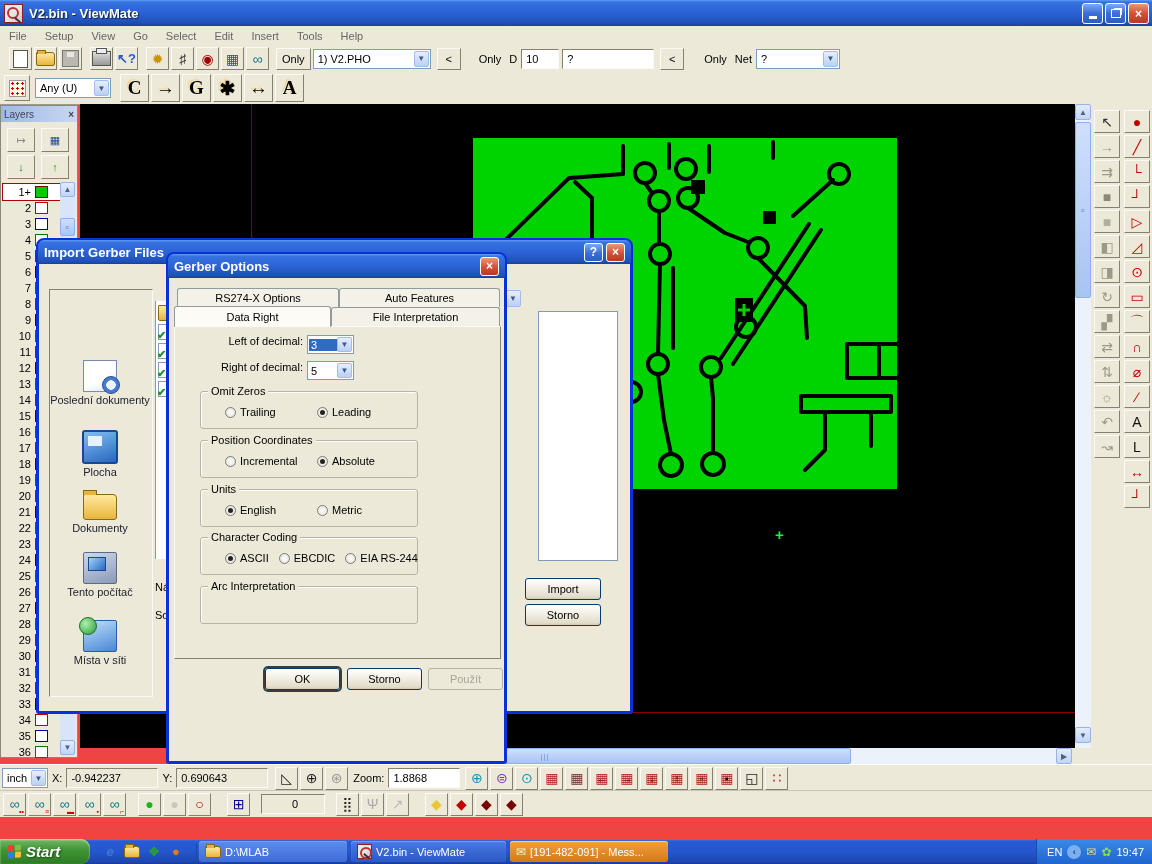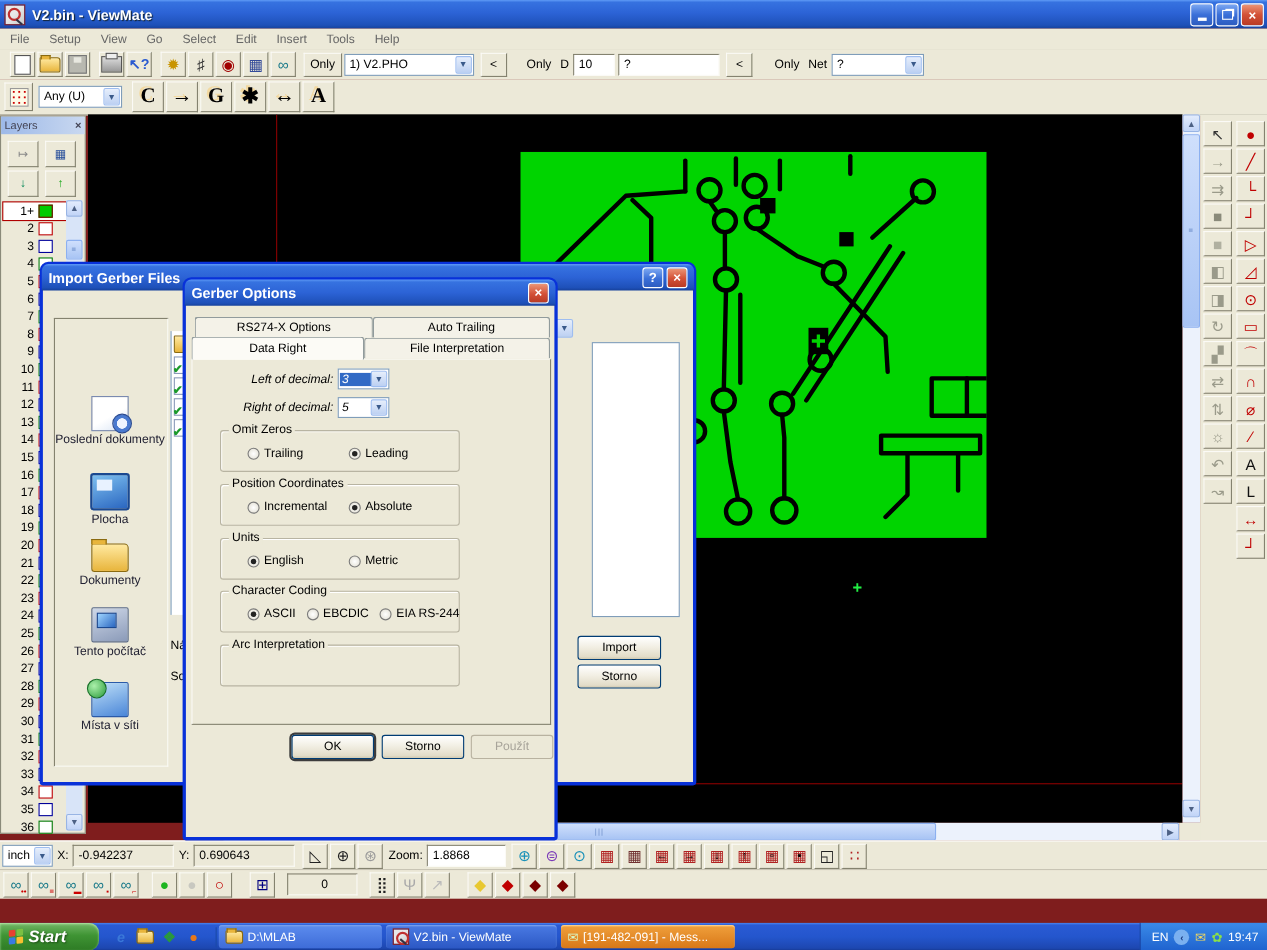--- a/index.html
+++ b/index.html
@@ -1,16 +1,16 @@
 <!DOCTYPE html>
 <html><head>
 <meta charset="utf-8">
 <style>
   html,body{margin:0;padding:0;background:#000;}
-  #screen{position:relative;width:1152px;height:864px;overflow:hidden;background:#7f1d1d;
+  #screen{position:relative;width:1152px;height:864px;overflow:hidden;background:#ef4444;
           font-family:"Liberation Sans",sans-serif;font-size:11px;color:#000;}
   .abs{position:absolute;}
   
   .titlebar{position:absolute;left:0;top:0;width:1152px;height:26px;
     background:linear-gradient(180deg,#5f9bf6 0%,#3672e0 8%,#2c63d6 45%,#1e50b8 88%,#16419b 100%);
     display:flex;align-items:center;padding-left:4px;box-sizing:border-box;}
   .titlebar .ttext{color:#fff;font-weight:bold;font-size:13px;margin-left:6px;text-shadow:1px 1px 1px #123;}
   .appicon{width:17px;height:17px;background:linear-gradient(135deg,#e8e8e8 45%,#c9c9c9);border:1px solid #8a2020;position:relative;}
   .appicon::before{content:"";position:absolute;left:2px;top:2px;width:8px;height:8px;border:2px solid #c03030;border-radius:50%;}
   .appicon::after{content:"";position:absolute;right:1px;bottom:1px;width:7px;height:2px;background:#334;transform:rotate(40deg);}
@@ -144,21 +144,21 @@
   .xpbtn{position:absolute;height:22px;border:1px solid #003c74;border-radius:3px;background:linear-gradient(180deg,#fff,#f2efe4 45%,#e2dcc8 90%,#d0c8ae);
     display:flex;align-items:center;justify-content:center;font-size:11px;box-sizing:border-box;}
   .xpbtn.focused{box-shadow:0 0 0 2px #3c3c3c;}
   .xpbtn.disabled{color:#a8a49a;border-color:#b8b2a0;background:#ece9d8;}
   
   .tab{position:absolute;height:19px;background:#f4f2e8;border:1px solid #919b9c;border-bottom:none;border-radius:3px 3px 0 0;
     display:flex;align-items:center;justify-content:center;box-sizing:border-box;font-size:11px;}
   .tab.active{background:#fcfbf6;height:21px;z-index:3;border-color:#919b9c;}
   .gopane{position:absolute;left:5px;top:71px;width:327px;height:333px;background:#ece9d8;
     border:1px solid;border-color:#fbfaf6 #84826f #84826f #fbfaf6;box-sizing:border-box;z-index:2;}
-  .formrow{position:absolute;display:flex;align-items:center;font-style:italic;}
+  .formrow{position:absolute;display:flex;align-items:flex-start;}
   .formlab{width:128px;text-align:right;padding-right:4px;}
   .decombo{width:47px;height:19px;background:#fff;border:1px solid #7f9db9;position:relative;display:flex;align-items:center;box-sizing:border-box;}
   .decombo .val{flex:1;padding-left:3px;}
   .decombo.seld .val{background:#316ac5;color:#fff;margin:1px 15px 1px 1px;padding-left:2px;}
   .grp{position:absolute;left:25px;width:218px;height:38px;border:1px solid #b8b4a2;border-radius:3px;box-sizing:border-box;
     box-shadow:inset 1px 1px 0 #fff;}
   .gtitle{position:absolute;left:7px;top:-7px;background:#ece9d8;padding:0 3px;}
   .grpopts{display:flex;align-items:center;padding:14px 0 0 24px;gap:10px;}
   .radio{display:flex;align-items:center;gap:4px;white-space:nowrap;}
   .rb{width:11px;height:11px;border:1px solid #7b7b7b;border-radius:50%;background:radial-gradient(#fff,#e0ddd0);box-sizing:border-box;position:relative;flex:none;}
@@ -710,21 +710,21 @@
   </div>
 
   <div class="dialog" style="left:166px;top:252px;width:341px;height:512px;z-index:20">
     <div class="dtitle">
       <span>Gerber Options</span>
       <span class="dbtns">
           <span class="dbtn close">×</span>
         </span>
     </div>
     <div class="tab" style="left:8px;top:33px;width:162px">RS274-X Options</div>
-    <div class="tab" style="left:170px;top:33px;width:161px">Auto Trailing</div>
+    <div class="tab" style="left:170px;top:33px;width:161px">Auto Features</div>
     <div class="tab active" style="left:5px;top:51px;width:157px">Data Right</div>
     <div class="tab" style="left:162px;top:52px;width:169px">File Interpretation</div>
     <div class="gopane">
       <div class="formrow" style="left:0;top:8px">
         <span class="formlab">Left of decimal:</span>
         <div class="decombo seld">
           <span class="val">3</span>
           <span class="carr">▼</span>
         </div>
       </div>

